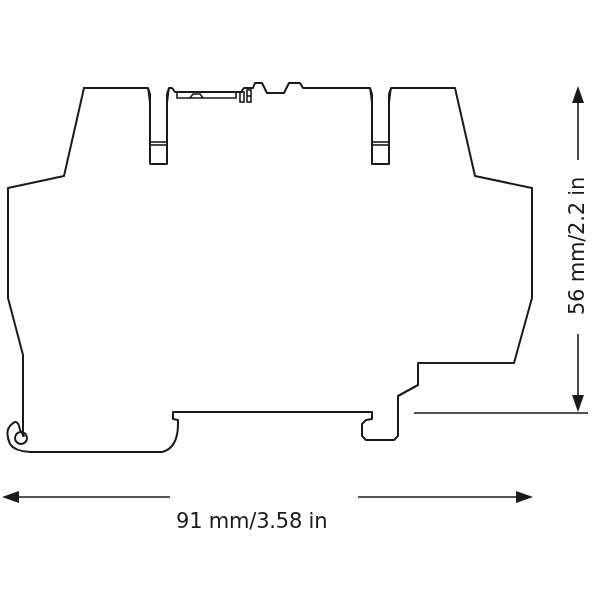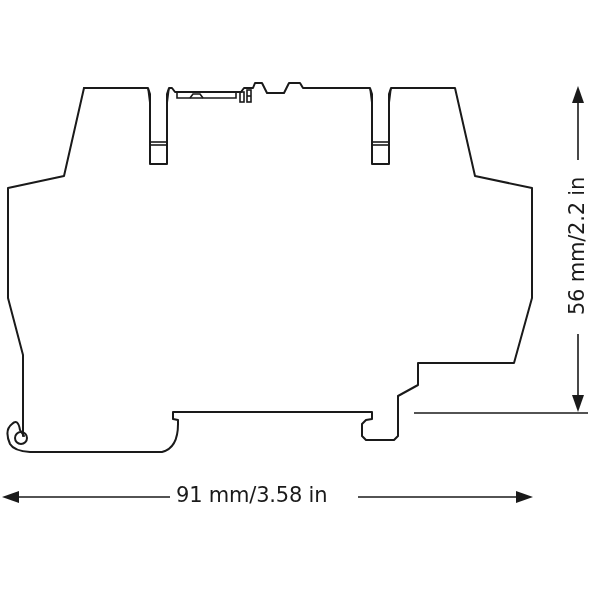--- a/index.html
+++ b/index.html
@@ -42,21 +42,21 @@
       font-family: "DejaVu Sans", sans-serif;
       font-size: 21px;
       color: #1a1a1a;
       background: #ffffff;
       white-space: nowrap;
       line-height: 1;
       letter-spacing: -0.2px;
     }
     .dim-label.horizontal {
       left: 172px;
-      top: 485px;
+      top: 511px;
       padding: 0 4px;
     }
     .dim-label.vertical {
       left: 577px;
       top: 246px;
       transform: translate(-50%, -50%) rotate(-90deg);
       padding: 0 4px;
     }
   </style>
 </head>

